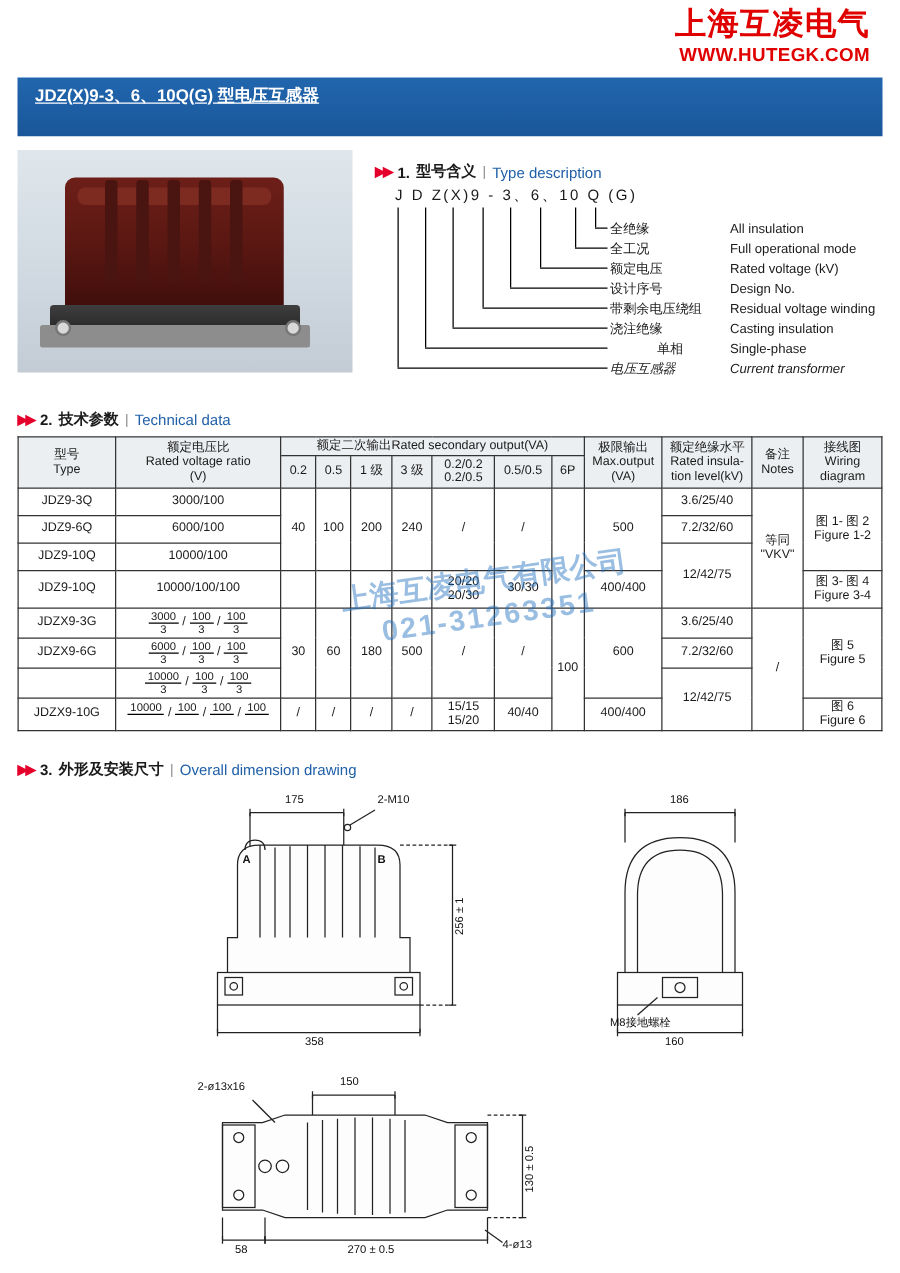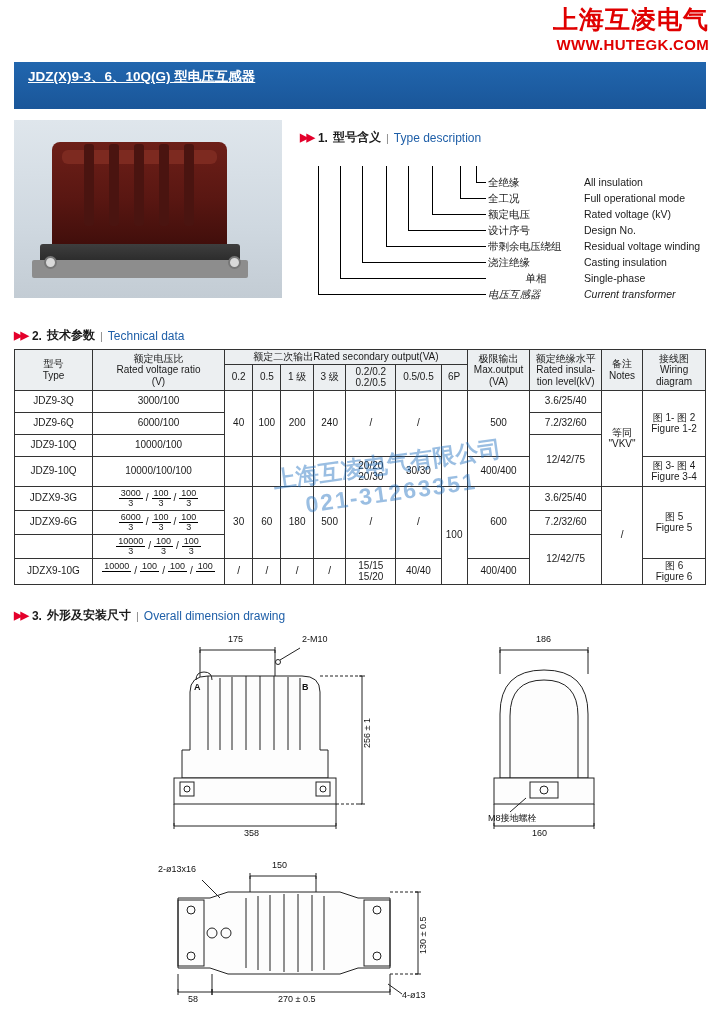--- a/index.html
+++ b/index.html
@@ -6,21 +6,21 @@
   html, body { margin:0; padding:0; }
   body {
     width:720px; height:1018px; position:relative;
     background:#ffffff;
     font-family:"Liberation Sans", sans-serif;
     font-size:11px; color:#1a1a1a;
     overflow:hidden;
   }
   
   .brand {
-    position:absolute; right:11px; top:6px; text-align:right;
+    position:absolute; right:24px; top:6px; text-align:right;
   }
   .brand .cn {
     color:#e00000; font-size:25px; font-weight:bold; letter-spacing:1px;
     line-height:1.05;
   }
   .brand .url {
     color:#e00000; font-size:15px; font-weight:bold; margin-top:4px;
     letter-spacing:0.3px;
   }
   .title-bar {
@@ -134,20 +134,21 @@
 
 <div class="sec" style="left:300px; top:129px;">
   <span class="arrows">▶▶</span>
   <span class="num">1.</span>
   <span class="num">型号含义</span>
   <span class="sep">|</span>
   <span class="en">Type description</span>
 </div>
 
 <div class="typedesc">
+  <div class="typecode">J D Z(X)9 - 3、6、10 Q (G)</div>
 
   <div class="tl" style="left:176px; top:18px; height:16px;"></div>
   <div class="th" style="left:176px; top:34px; width:10px;"></div>
   <div class="tl" style="left:160px; top:18px; height:32px;"></div>
   <div class="th" style="left:160px; top:50px; width:26px;"></div>
   <div class="tl" style="left:132px; top:18px; height:48px;"></div>
   <div class="th" style="left:132px; top:66px; width:54px;"></div>
   <div class="tl" style="left:108px; top:18px; height:64px;"></div>
   <div class="th" style="left:108px; top:82px; width:78px;"></div>
   <div class="tl" style="left:86px; top:18px; height:80px;"></div>

